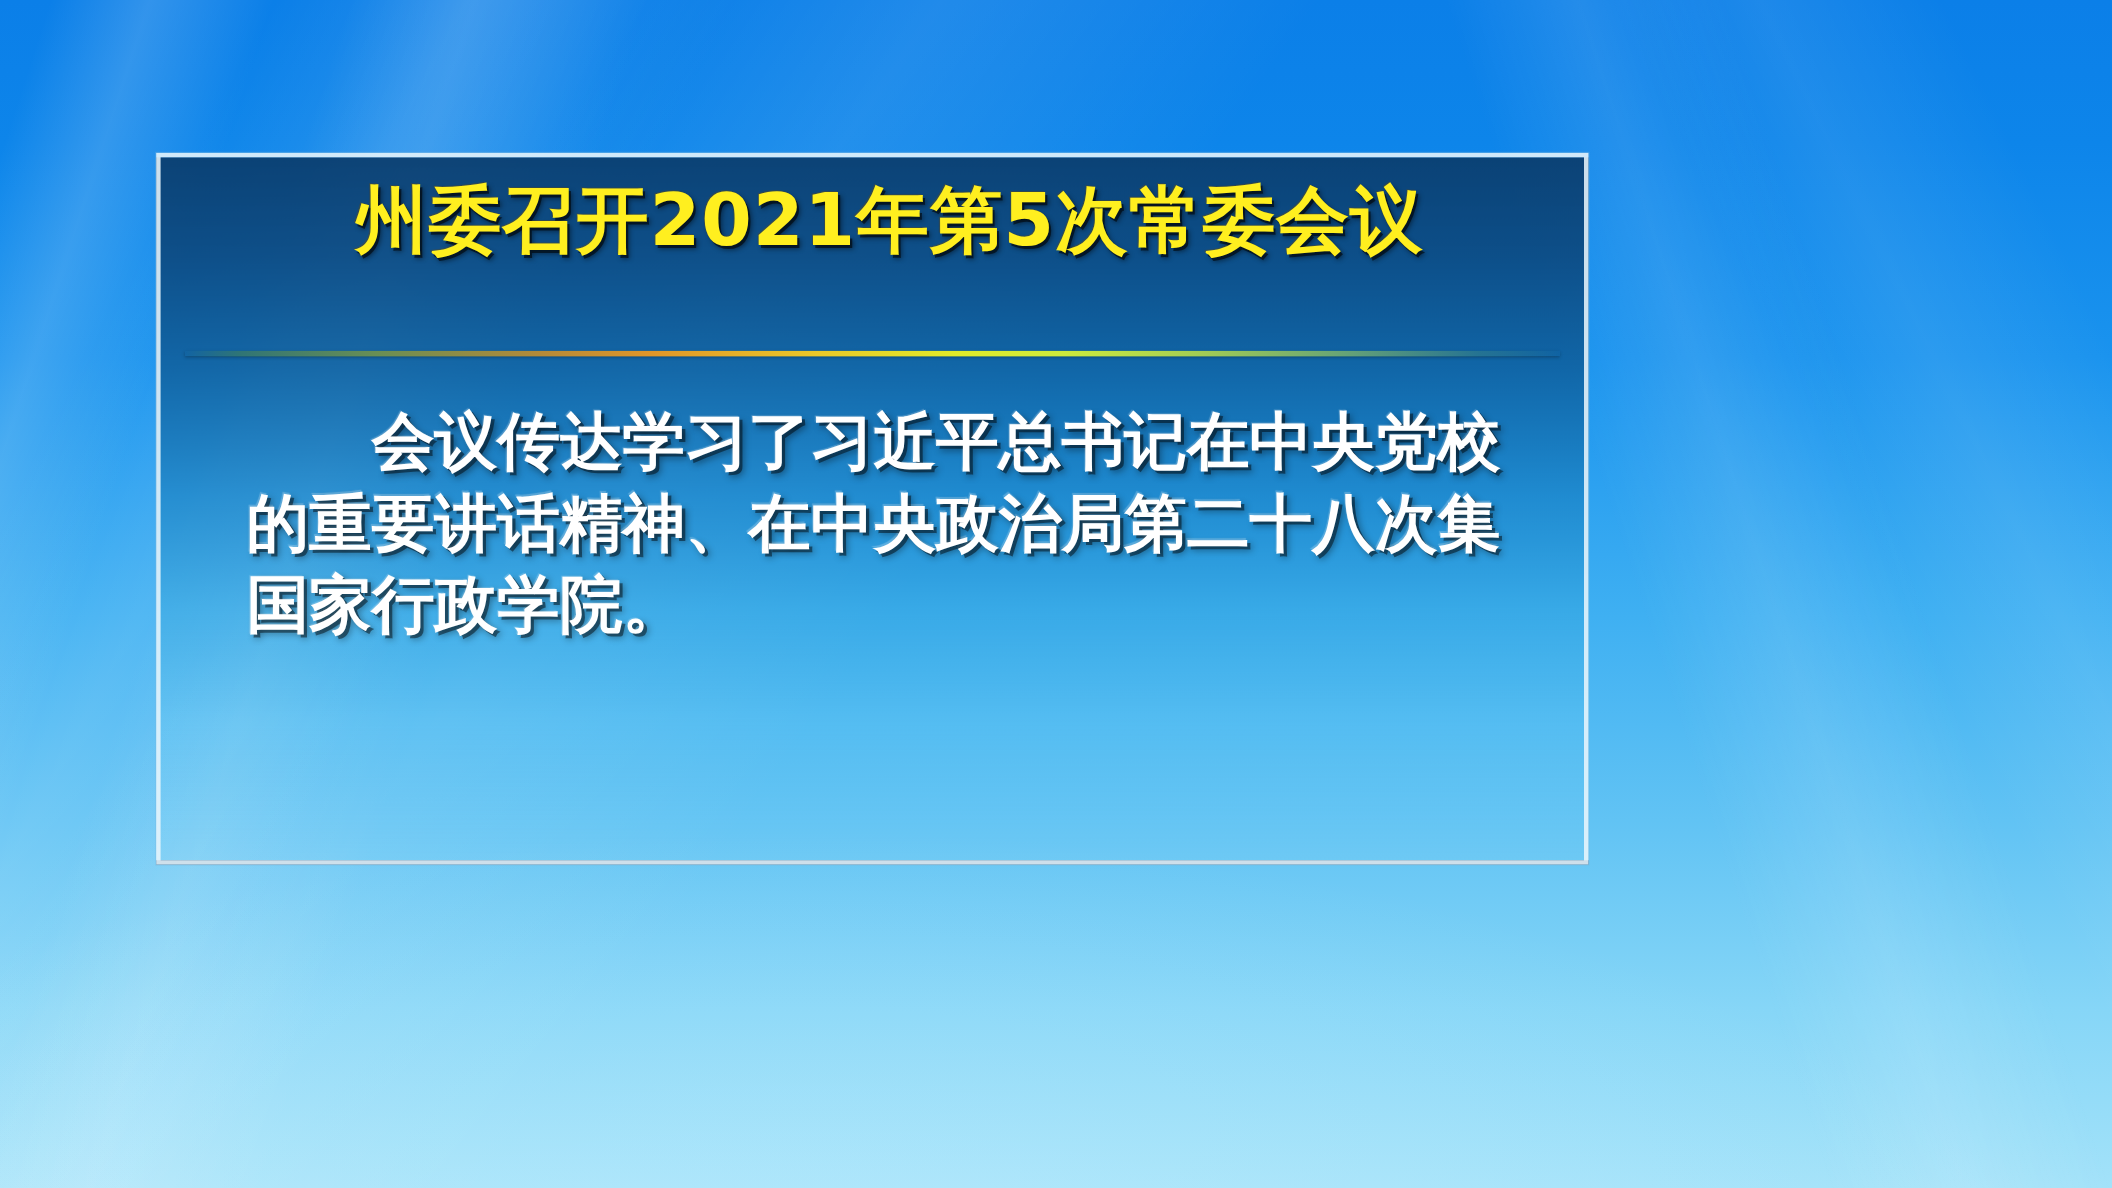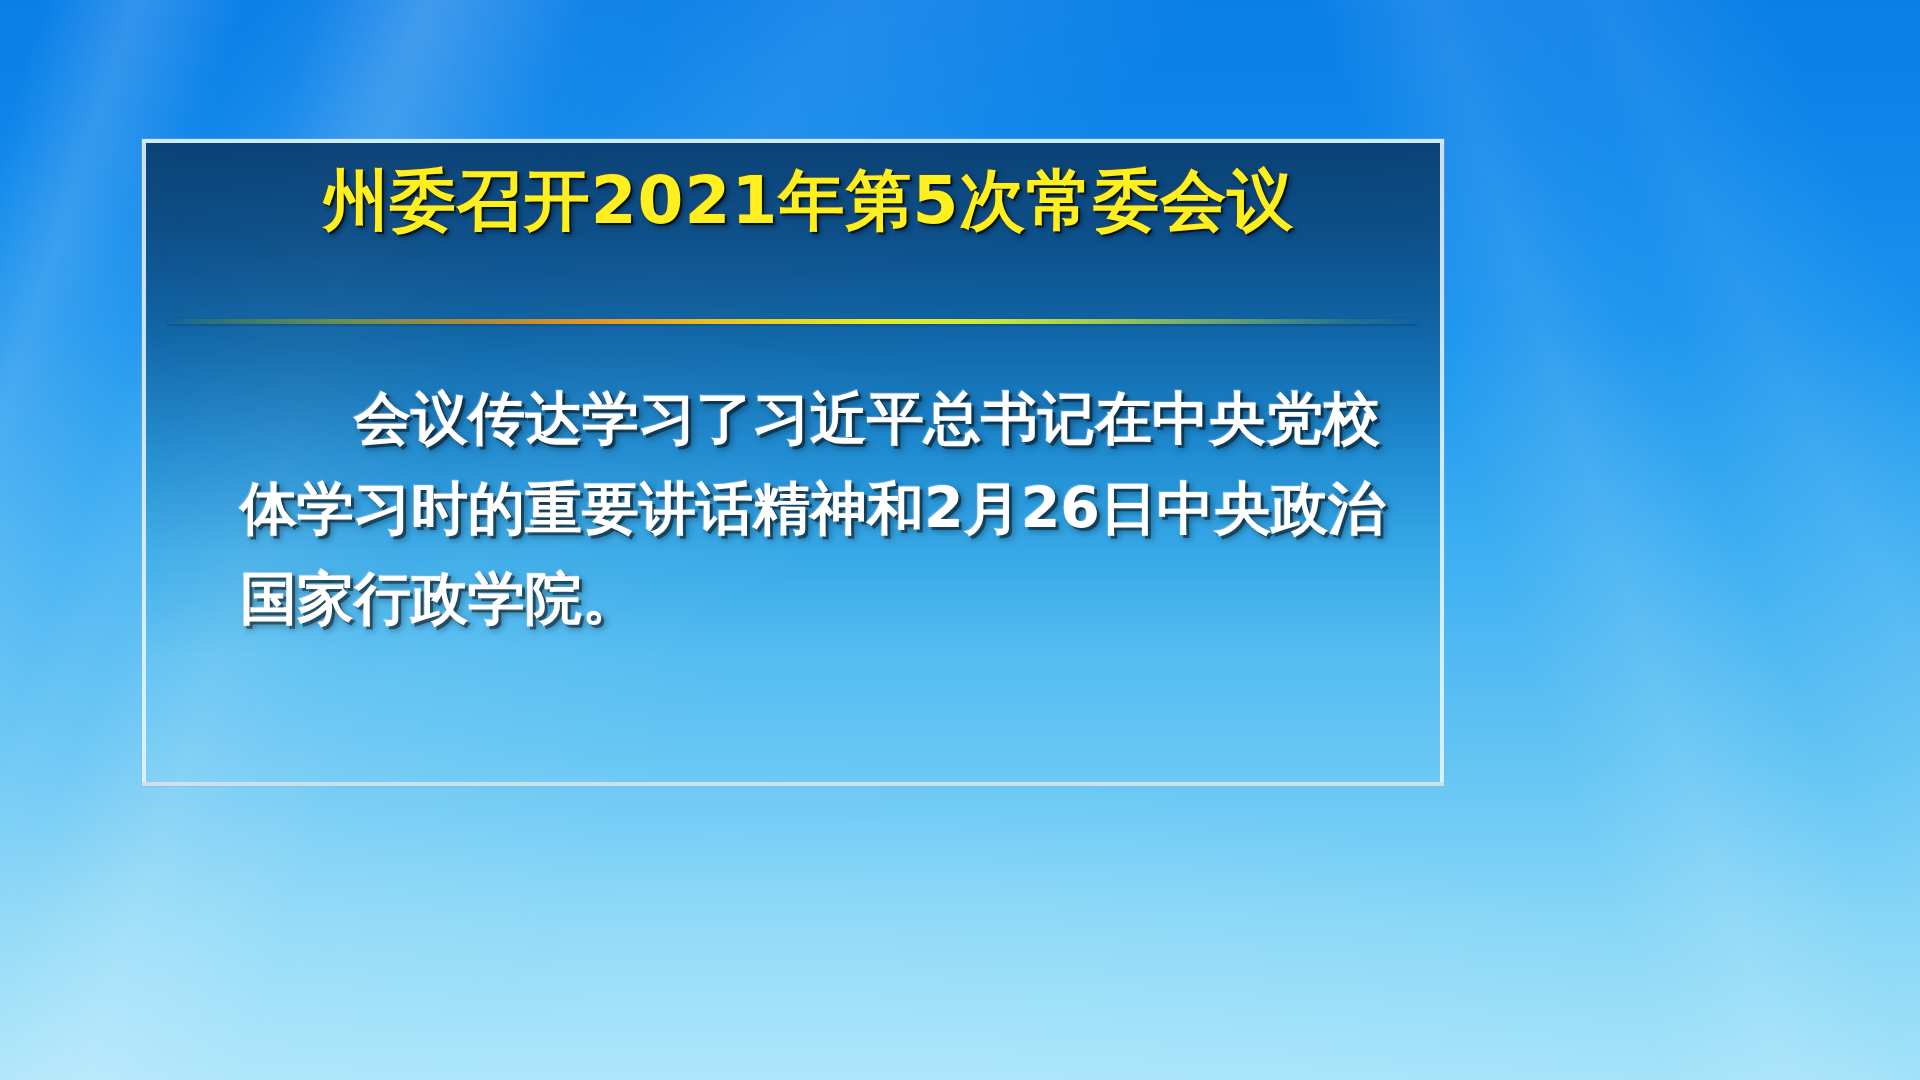--- a/index.html
+++ b/index.html
@@ -137,21 +137,21 @@
     font-weight: bold;
     line-height: 74px;
     color: #ffffff;
     letter-spacing: 0px;
     text-shadow:
       3px 3px 0 rgba(0,0,0,0.45),
       4px 4px 7px rgba(0,0,0,0.38),
       -1px -1px 1px rgba(255,255,255,0.25);
   }
   #body-text p {
-    margin: 16px;
+    margin: 0;
     white-space: nowrap;
   }
 </style>
 </head>
 <body>
 
 <div id="stage">
 
   <div class="bg-base"></div>
   <div class="bg-streaks"></div>
@@ -159,18 +159,18 @@
   <div class="bg-glow-bottom"></div>
 
   <div id="panel">
 
     <div id="title">州委召开2021年第5次常委会议</div>
 
     <div id="divider"></div>
 
     <div id="body-text">
       <p>　　会议传达学习了习近平总书记在中央党校</p>
-      <p>体学习时的重要讲话精神和2月26日中央政治</p>
+      <p>的重要讲话精神、在中央政治局第二十八次集</p>
       <p>国家行政学院。</p>
     </div>
 
   </div>
 </div>
 
 </body></html>

